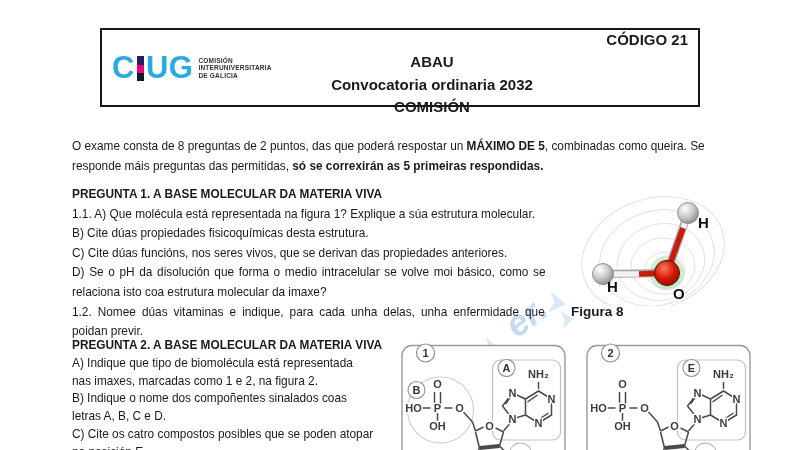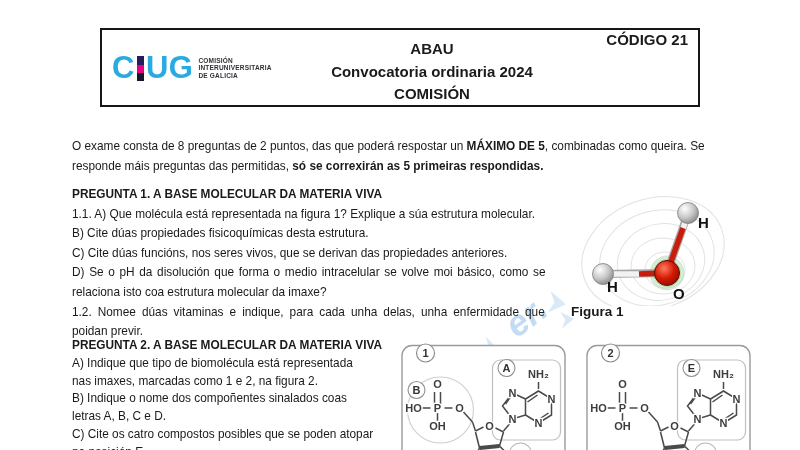--- a/index.html
+++ b/index.html
@@ -15,21 +15,21 @@
     left:100px;top:28px;width:596px;height:75px;
     border:2px solid #161616;background:#fff;
   }
   .logo{left:10px;top:24px;display:flex;align-items:center;gap:5px;}
   .ciug{font-weight:bold;font-size:31px;line-height:28px;color:#29abe2;letter-spacing:0.5px;display:flex;align-items:center;}
   .ciug .ibar{
     display:inline-block;width:7px;height:25px;margin:0 2px;
     background:linear-gradient(to bottom,#241f5c 0 34%,#e6007e 34% 66%,#16162b 66% 100%);
   }
   .org{font-size:6.5px;font-weight:bold;color:#2f2f38;line-height:7.5px;letter-spacing:0.2px;}
-  .htitle{left:130px;top:8px;width:400px;text-align:center;font-weight:bold;font-size:15px;line-height:22.5px;}
+  .htitle{left:130px;top:21px;width:400px;text-align:center;font-weight:bold;font-size:15px;line-height:22.5px;}
   .hcode{right:10px;top:1px;font-weight:bold;font-size:15px;}
   
   .txt{transform:scaleX(0.91);transform-origin:left top;font-size:13px;}
   .line{white-space:nowrap;}
   .intro{left:72px;top:136px;line-height:20px;width:740px;}
   .q1{left:72px;top:184px;line-height:19.6px;}
   .q2{left:72px;top:336px;line-height:17.8px;}
   .j{word-spacing:3px;}
   .j2{word-spacing:1.5px;}
   
@@ -69,21 +69,21 @@
         <span>UG</span>
       </span>
     <span class="org">
       <div>COMISIÓN</div>
       <div>INTERUNIVERSITARIA</div>
       <div>DE GALICIA</div>
     </span>
   </div>
   <div class="abs htitle">
     <div>ABAU</div>
-    <div>Convocatoria ordinaria 2024</div>
+    <div>Convocatoria ordinaria 2032</div>
     <div>COMISIÓN</div>
   </div>
   <div class="abs hcode">CÓDIGO 21</div>
 </div>
 
 <div class="abs intro txt">
   <div class="line"><span>O exame consta de 8 preguntas de 2 puntos, das que poderá respostar un </span><span class="b">MÁXIMO DE 5</span><span>, combinadas como queira. Se</span></div>
   <div class="line"><span>responde máis preguntas das permitidas, </span><span class="b">só se correxirán as 5 primeiras respondidas.</span></div>
 </div>
 
@@ -143,21 +143,21 @@
   </g>
 
   <circle cx="131" cy="21" r="10.5" fill="url(#gH)" stroke="#7d7d7d" stroke-width="0.8"></circle>
   <circle cx="46" cy="82" r="10.5" fill="url(#gH)" stroke="#7d7d7d" stroke-width="0.8"></circle>
   <circle cx="110" cy="81" r="12.5" fill="url(#gO)" stroke="#5a0b00" stroke-width="1"></circle>
 
   <text class="mlab" x="141" y="36">H</text>
   <text class="mlab" x="50" y="100">H</text>
   <text class="mlab" x="116" y="107" font-size="16">O</text>
 </svg>
-<div class="abs fig1cap">Figura 1</div>
+<div class="abs fig1cap">Figura 8</div>
 
 <svg class="abs panel1" viewBox="0 0 166 110" width="167" height="110">
   <rect x="1.5" y="3.5" width="163" height="140" rx="10" fill="#ffffff" stroke="#9a9a9a" stroke-width="1.4"></rect>
   <rect x="92" y="18" width="68" height="80" rx="8" fill="none" stroke="#c0c0c0" stroke-width="1.2"></rect>
   <circle cx="40" cy="68" r="33" fill="none" stroke="#cfcfcf" stroke-width="1.1"></circle>
   <circle cx="25" cy="11" r="9" fill="#fff" stroke="#8f8f8f" stroke-width="1.2"></circle>
   <text class="clab" x="25" y="15">1</text>
   <circle cx="16" cy="48" r="8.5" fill="#fff" stroke="#8f8f8f" stroke-width="1.1"></circle>
   <text class="clab" x="16" y="52">B</text>
   <circle cx="106" cy="26" r="8.5" fill="#fff" stroke="#8f8f8f" stroke-width="1.1"></circle>

